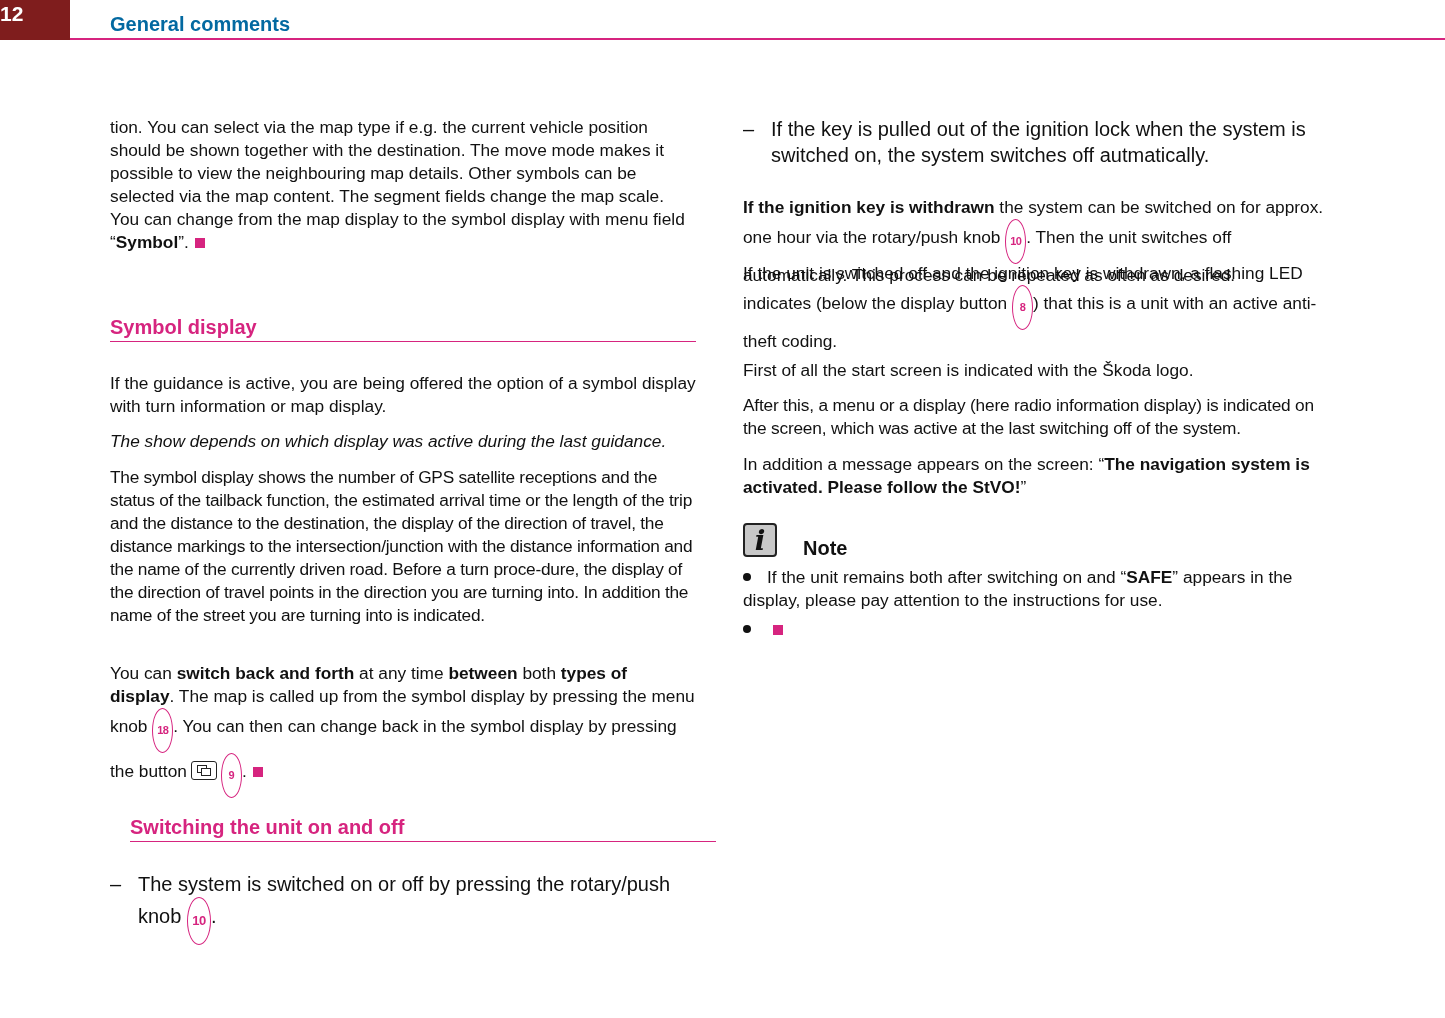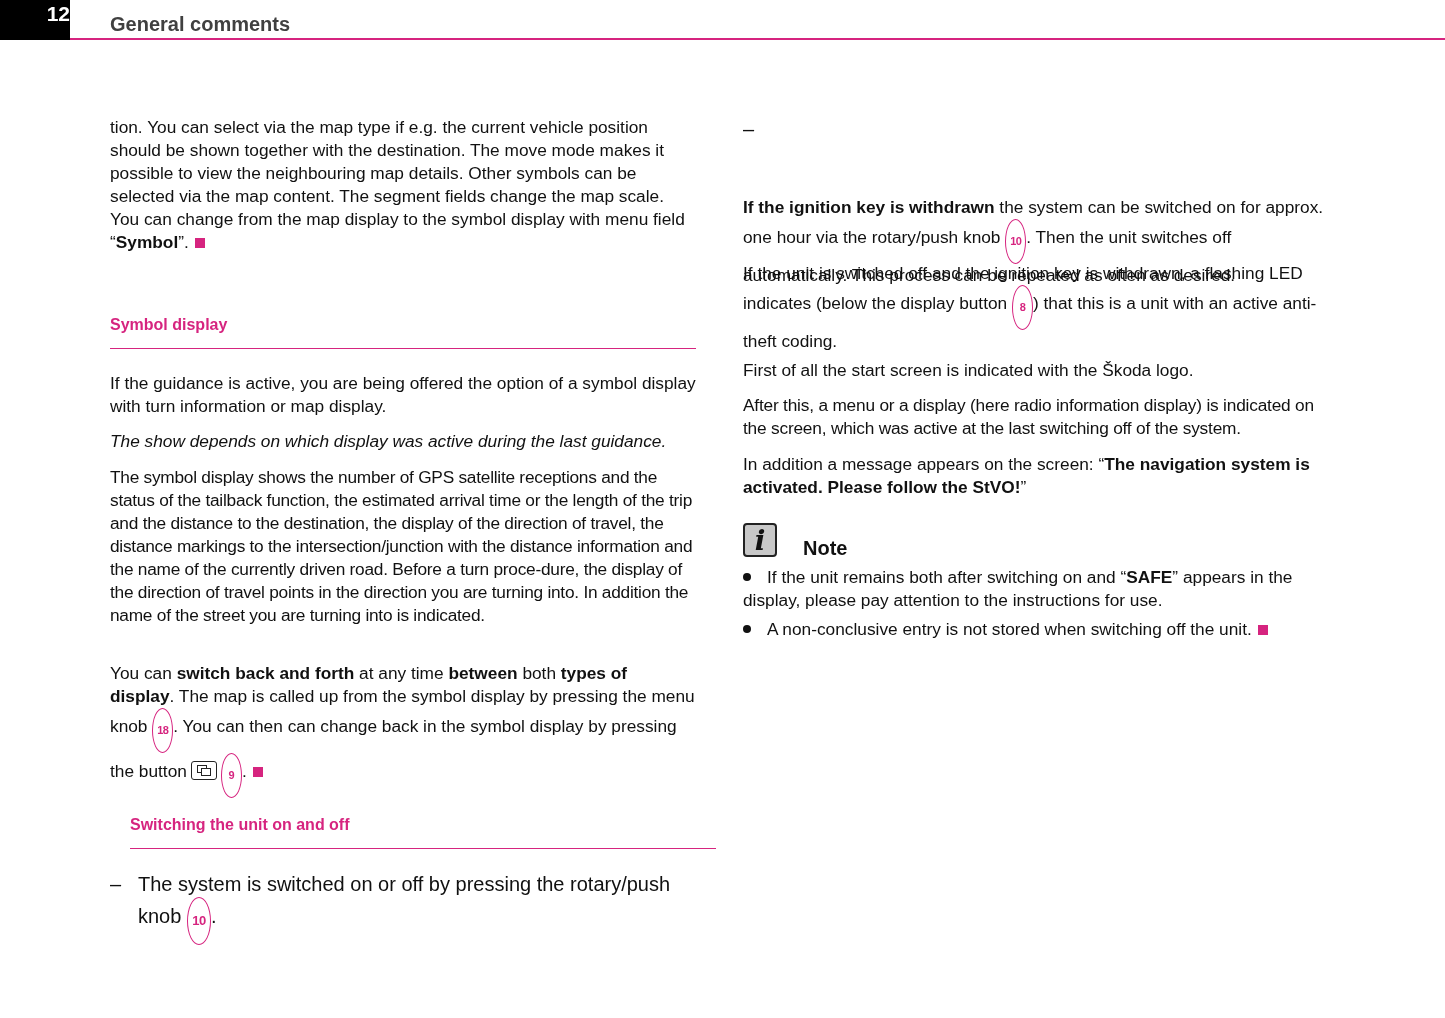--- a/index.html
+++ b/index.html
@@ -2,40 +2,40 @@
 <html><head>
 <meta charset="utf-8">
 <style>
   html, body { margin: 0; padding: 0; }
   body {
     width: 1445px; height: 1018px; background: #ffffff; position: relative; overflow: hidden;
     font-family: "Liberation Sans", sans-serif; color: #111;
   }
   .header { position: absolute; left: 0; top: 0; width: 1445px; height: 40px; }
   .page-num {
-    position: absolute; left: 0; top: 0; width: 70px; height: 40px; background: #000000;
-    color: #fff; font-weight: bold; font-size: 21px; line-height: 50px; text-align: right;
+    position: absolute; left: 0; top: 0; width: 70px; height: 40px; background: #7f1d1d;
+    color: #fff; font-weight: bold; font-size: 21px; line-height: 50px; text-align: left;
   }
   .page-num span { position: relative; top: -11px; }
   .header-title {
-    position: absolute; left: 110px; top: 13px; font-weight: bold; font-size: 20px; color: #404040;
+    position: absolute; left: 110px; top: 13px; font-weight: bold; font-size: 20px; color: #0369a1;
   }
   .header-rule { position: absolute; left: 70px; top: 38px; width: 1375px; height: 2px; background: #d6247f; }
 
   .col { position: absolute; top: 0; }
   .col-left { left: 110px; width: 586px; }
   .col-right { left: 743px; width: 585px; }
 
   .p { position: absolute; font-size: 17.3px; line-height: 23px; margin: 0; }
   .p b { font-weight: bold; }
   .dash-item { position: absolute; font-size: 20px; line-height: 26px; padding-left: 28px; }
   .dash-item .dash { position: absolute; left: 0; top: 0; }
   .section-heading {
-    position: absolute; left: 0; width: 586px; font-weight: bold; font-size: 16px;
-    color: #d6247f; border-bottom: 1.5px solid #d6247f; padding-bottom: 14px;
+    position: absolute; left: 0; width: 586px; font-weight: bold; font-size: 20px;
+    color: #d6247f; border-bottom: 1.5px solid #d6247f; padding-bottom: 2px;
   }
   .ref {
     display: inline-block; border: 1.6px solid #d6247f; color: #d6247f; border-radius: 50%;
     font-weight: bold; font-size: 11px; line-height: 17px; height: 17px; min-width: 17px;
     text-align: center; vertical-align: -2px; letter-spacing: -0.5px; box-sizing: content-box; padding: 13px 1px;
   }
   .ref.big { font-size: 13px; line-height: 20px; height: 20px; min-width: 20px; }
   .end-mark { display: inline-block; width: 10px; height: 10px; background: #d6247f; margin-left: 6px; vertical-align: 0px; }
   .btn-icon {
     display: inline-block; width: 24px; height: 17px; border: 1.5px solid #222; border-radius: 3px;
@@ -78,21 +78,21 @@
 
   <div class="section-heading" style="top:816px;margin-left:20px;">Switching the unit on and off</div>
 
   <div class="dash-item" style="top:871px; width:560px;">
     <span class="dash">–</span><span>The system is switched on or off by pressing the rotary/push knob </span><span class="ref big">10</span><span>.</span>
   </div>
 </div>
 
 <div class="col col-right">
   <div class="dash-item" style="top:116px; left:0; width:560px;">
-    <span class="dash">–</span>
+    <span class="dash">–</span><span>If the key is pulled out of the ignition lock when the system is switched on, the system switches off autmatically.</span>
   </div>
 
   <p class="p" style="top:196px; width:590px;">
     <b>If the ignition key is withdrawn</b><span> the system can be switched on for approx. one hour via the rotary/push knob </span><span class="ref">10</span><span>. Then the unit switches off automatically. This process can be repeated as often as desired.</span>
   </p>
 
   <p class="p" style="top:262px; width:590px;">
     <span>If the unit is switched off and the ignition key is withdrawn, a flashing LED indicates (below the display button </span><span class="ref">8</span><span>) that this is a unit with an active anti-theft coding.</span>
   </p>
 
@@ -106,15 +106,15 @@
   <div style="position:absolute; top:523px; left:0; width:590px; height:40px;">
     <div class="note-icon">i</div>
     <div class="note-title">Note</div>
   </div>
 
   <div class="bullet" style="top:566px; width:590px;">
     <span class="dot"></span><span>If the unit remains both after switching on and “</span><b>SAFE</b><span>” appears in the display, please pay attention to the instructions for use.</span>
   </div>
 
   <div class="bullet" style="top:618px; width:590px;">
-    <span class="dot"></span><span>A non-conclusive entry is not stored when switching off the unit.</span><span class="end-mark"></span>
+    <span class="dot"></span><span class="end-mark"></span>
   </div>
 </div>
 
 </body></html>

